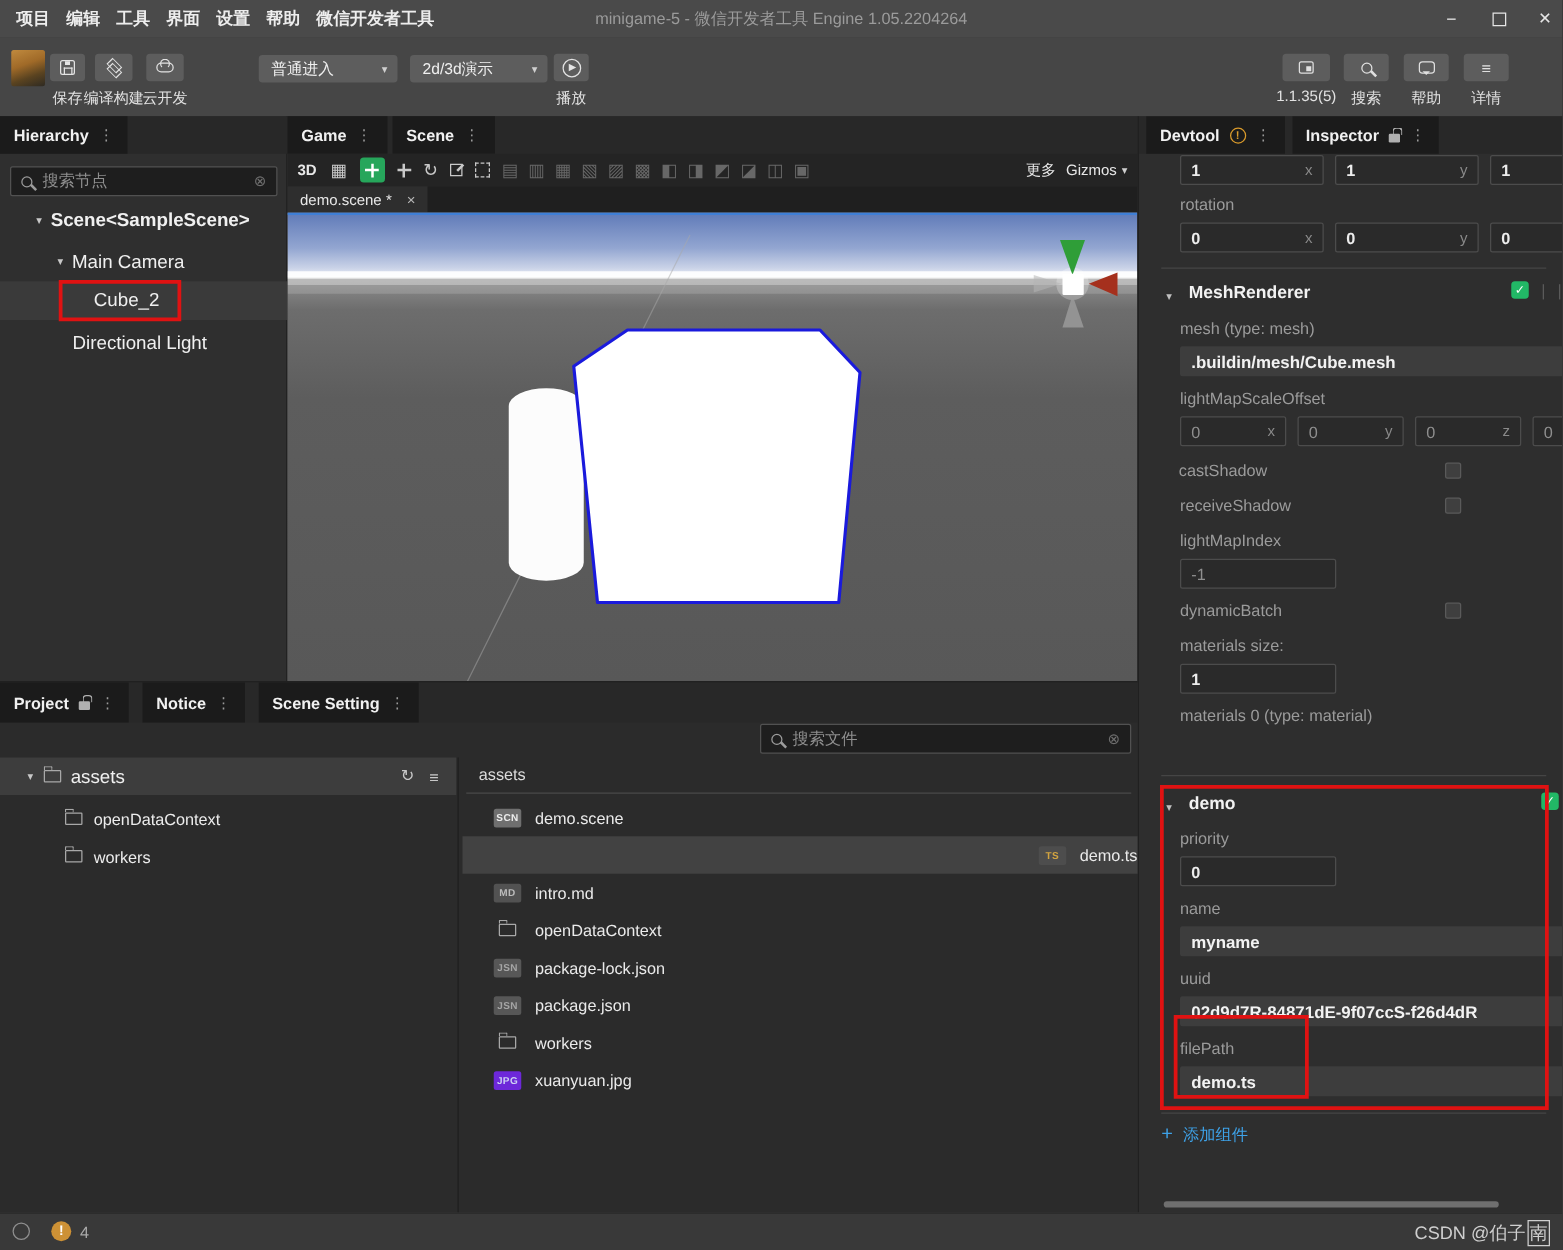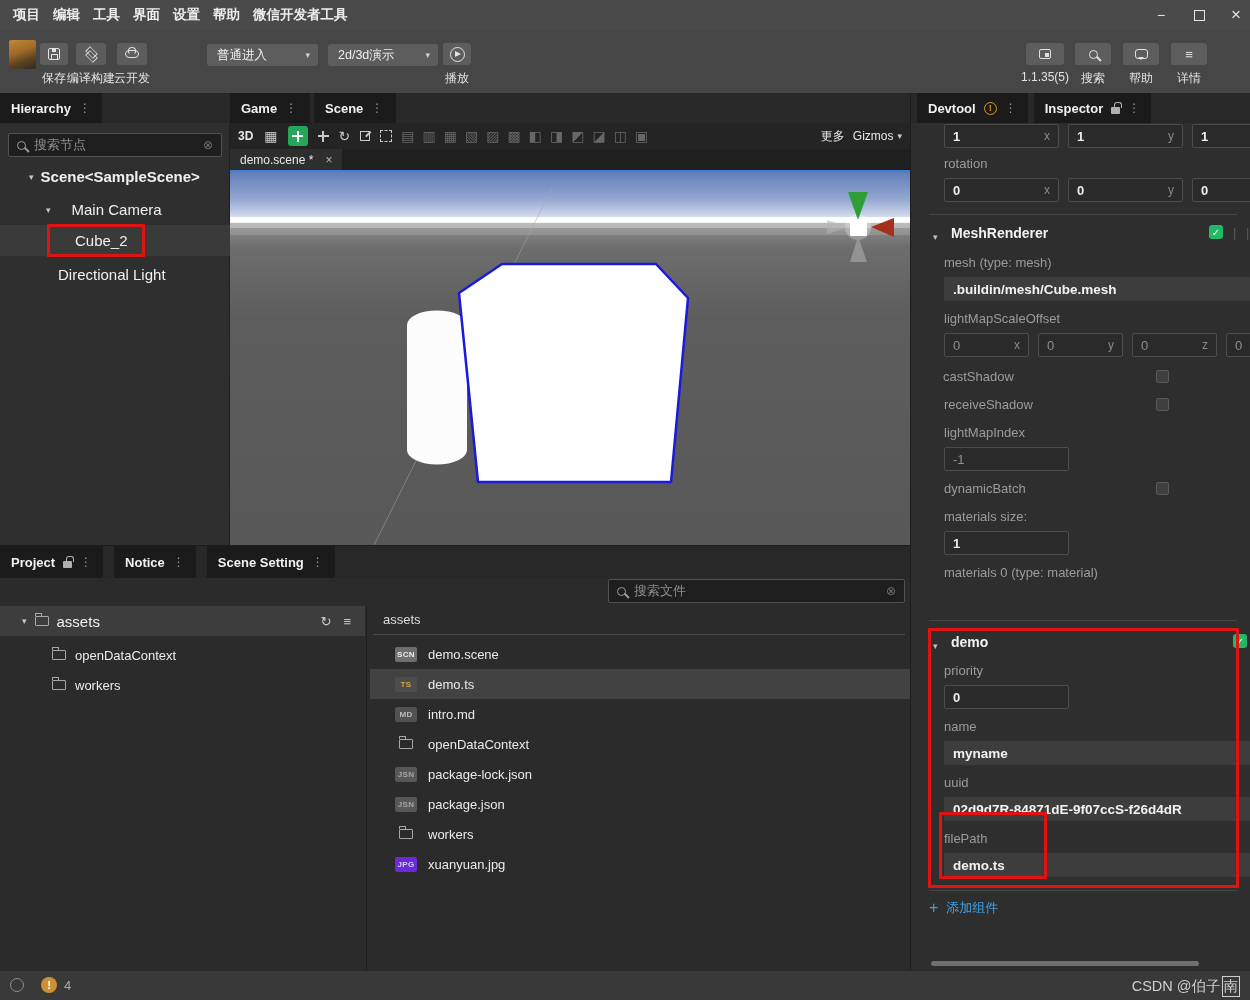--- a/index.html
+++ b/index.html
@@ -101,21 +101,21 @@
   
   .project { left:0; top:545px; width:910px; height:425px; background:#2b2b2b; border-top:1px solid #1c1c1c; }
   .ptree-head { position:absolute; left:0; top:60px; width:365px; height:30px; background:#3d3d3d; display:flex; align-items:center; }
   .folder { width:14px; height:10px; border:1.5px solid #a8a8a8; border-radius:1px; position:relative; flex:none; }
   .folder::before { content:""; position:absolute; top:-4px; left:-1px; width:5px; height:2px; border:1.5px solid #a8a8a8; border-bottom:none; border-radius:1px 1px 0 0; }
   .prow { position:absolute; display:flex; align-items:center; color:#ececec; font-size:13px; }
   .vdiv { position:absolute; left:366px; top:60px; width:1px; height:365px; background:#1f1f1f; }
   .alist-head { position:absolute; left:383px; top:66px; color:#dcdcdc; font-size:13px; }
   .alist-hr { position:absolute; left:373px; top:88px; width:532px; height:1px; background:#4a4a4a; }
   .arow { position:absolute; left:370px; width:540px; height:30px; display:flex; align-items:center; gap:11px; padding-left:25px; color:#eaeaea; font-size:13px; }
-  .arow.sel { background:#424242; }
+  .arow.sel { background:#424242;justify-content:flex-end; }
   .badge { width:22px; height:15px; border-radius:2px; font-size:8px; font-weight:700; display:flex; align-items:center; justify-content:center; flex:none; letter-spacing:.3px; }
   .b-scn { background:#6f6f6f; color:#ececec; }
   .b-ts  { background:#4d4d4d; color:#d2a440; }
   .b-md  { background:#525252; color:#bcbcbc; }
   .b-jsn { background:#575757; color:#a5a5a5; }
   .b-jpg { background:#6d28d9; color:#ccd0f2; }
 
   
   .statusbar { left:0; top:970px; width:1250px; height:30px; background:#393939; border-top:1px solid #282828; }
   .ringcirc { position:absolute; left:10px; top:7px; width:14px; height:14px; border:1.5px solid #8f8f8f; border-radius:50%; }
@@ -134,20 +134,21 @@
 
   <div class="menubar abs">
     <span class="menu-item">项目</span>
     <span class="menu-item">编辑</span>
     <span class="menu-item">工具</span>
     <span class="menu-item">界面</span>
     <span class="menu-item">设置</span>
     <span class="menu-item">帮助</span>
     <span class="menu-item">微信开发者工具</span>
   </div>
+  <div class="win-title">minigame-5 - 微信开发者工具 Engine 1.05.2204264</div>
   <div class="win-btn" style="left:1146px">
       <span>−</span>
     </div>
   <div class="win-btn" style="left:1184px">
       <span class="maxbox"></span>
     </div>
   <div class="win-btn" style="left:1221px;font-size:17px">
       <span>×</span>
     </div>
 
@@ -216,21 +217,21 @@
       <span class="mag"></span>
       <span class="ph">搜索节点</span>
       <span class="clear-ic">⊗</span>
     </div>
     <div class="hrow" style="top:68px">
       <span class="tree-arrow" style="margin-left:29px">▾</span>
       <span class="tree-label" style="margin-left:7px;font-weight:700">Scene&lt;SampleScene&gt;</span>
     </div>
     <div class="hrow" style="top:101px">
       <span class="tree-arrow" style="margin-left:46px">▾</span>
-      <span class="tree-label" style="margin-left:21px">Main Camera</span>
+      <span class="tree-label" style="margin-left:7px">Main Camera</span>
     </div>
     <div class="hrow" style="top:132px;background:#3a3a3a">
       <span class="tree-label" style="margin-left:75px">Cube_2</span>
     </div>
     <div class="hrow" style="top:166px">
       <span class="tree-label" style="margin-left:58px">Directional Light</span>
     </div>
   </div>
 
   <div class="scenepanel abs">

